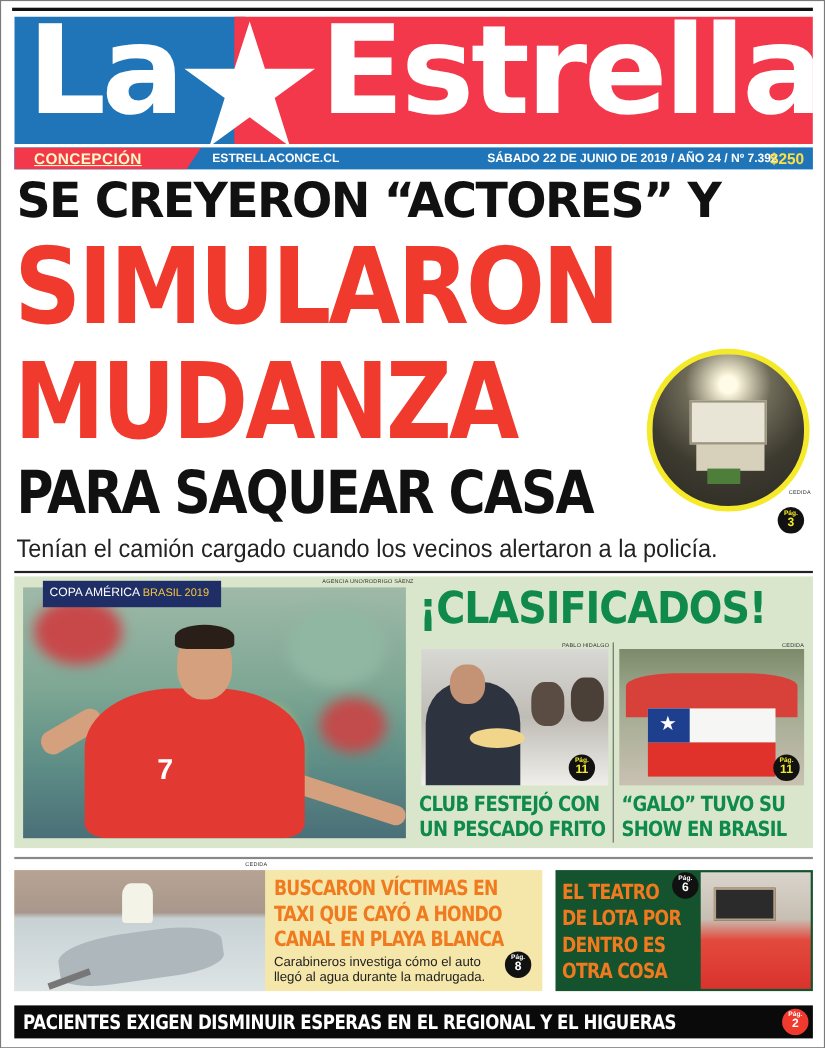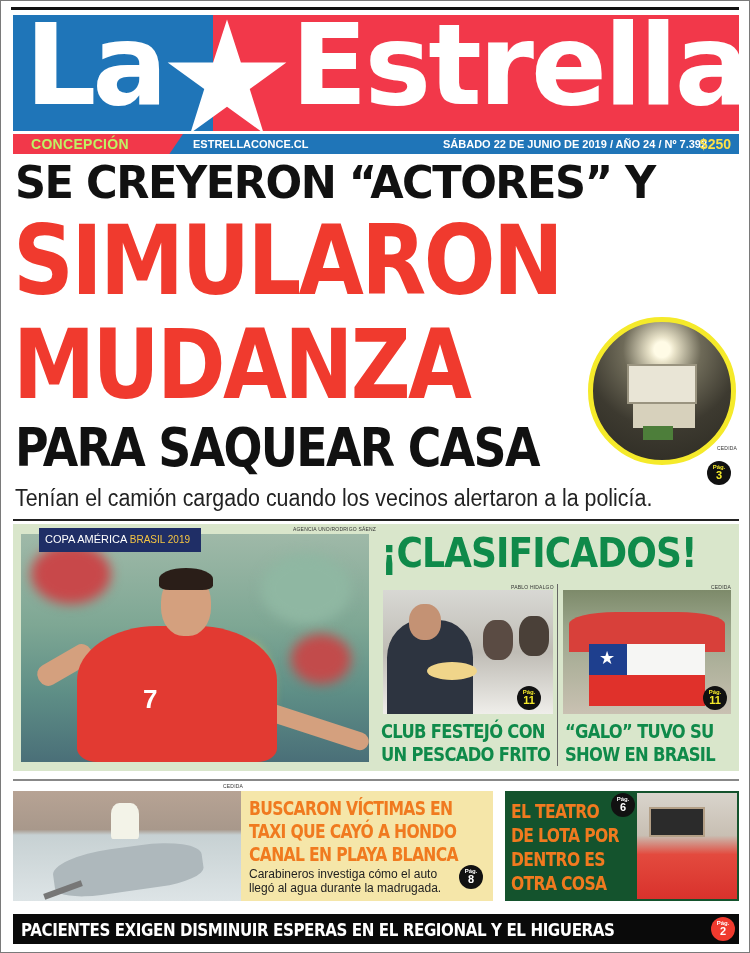--- a/index.html
+++ b/index.html
@@ -13,21 +13,21 @@
   
   .masthead { position: absolute; left: 12px; top: 14px; width: 726px; height: 116px; overflow: hidden; }
   .mh-blue { position: absolute; left: 0; top: 0; width: 210px; height: 116px; background: #1f75b8; }
   .mh-red { position: absolute; left: 200px; top: 0; width: 526px; height: 116px; background: #f2384a; }
   .mh-la { position: absolute; left: 12px; top: -6px; font-family: "DejaVu Sans", sans-serif; font-weight: bold; font-size: 112px; color: #fff; letter-spacing: -4px; line-height: 1; }
   .mh-star { position: absolute; left: 150px; top: 2px; width: 128px; height: 120px; }
   .mh-estrella { position: absolute; left: 278px; top: -6px; font-family: "DejaVu Sans", sans-serif; font-weight: bold; font-size: 112px; color: #fff; letter-spacing: -3px; line-height: 1; }
 
   .subbar { position: absolute; left: 12px; top: 133px; width: 726px; height: 20px; background: #1f75b8; overflow: hidden; }
   .subbar-red { position: absolute; left: 0; top: 0; width: 170px; height: 20px; background: #f2384a; clip-path: polygon(0 0, 100% 0, 92% 100%, 0 100%); }
-  .subbar-city { position: absolute; left: 18px; top: 2px; color: #bef264; font-weight: bold; font-size: 14px; letter-spacing: 0.3px; }
+  .subbar-city { position: absolute; left: 18px; top: 2px; color: #fef9c3; font-weight: bold; font-size: 14px; letter-spacing: 0.3px; text-decoration: underline; }
   .subbar-url { position: absolute; left: 180px; top: 4px; color: #fff; font-size: 11px; font-weight: bold; }
   .subbar-date { position: absolute; left: 430px; top: 4px; color: #fff; font-size: 11px; font-weight: bold; }
   .subbar-price { position: absolute; right: 8px; top: 2px; color: #fde047; font-size: 14px; font-weight: bold; }
 
   
   .hl1 { position: absolute; left: 14px; top: 160px; font-family: "DejaVu Sans", sans-serif; font-weight: bold; font-size: 44px; color: #111; letter-spacing: -1.5px; line-height: 1; transform: scaleX(0.98); transform-origin: left; white-space: nowrap; }
   .hl2 { position: absolute; left: 12px; top: 212px; font-family: "DejaVu Sans", sans-serif; font-weight: bold; font-size: 96px; color: #f03a2e; letter-spacing: -3px; line-height: 1; transform: scaleX(0.88); transform-origin: left; white-space: nowrap; }
   .hl3 { position: absolute; left: 12px; top: 316px; font-family: "DejaVu Sans", sans-serif; font-weight: bold; font-size: 96px; color: #f03a2e; letter-spacing: -3px; line-height: 1; transform: scaleX(0.86); transform-origin: left; white-space: nowrap; }
   .hl4 { position: absolute; left: 14px; top: 420px; font-family: "DejaVu Sans", sans-serif; font-weight: bold; font-size: 54px; color: #111; letter-spacing: -2px; line-height: 1; transform: scaleX(0.85); transform-origin: left; white-space: nowrap; }
   .hl-sub { position: absolute; left: 14px; top: 484px; font-family: "Liberation Sans", sans-serif; font-size: 23px; color: #222; white-space: nowrap; transform: scaleX(0.93); transform-origin: left; }

